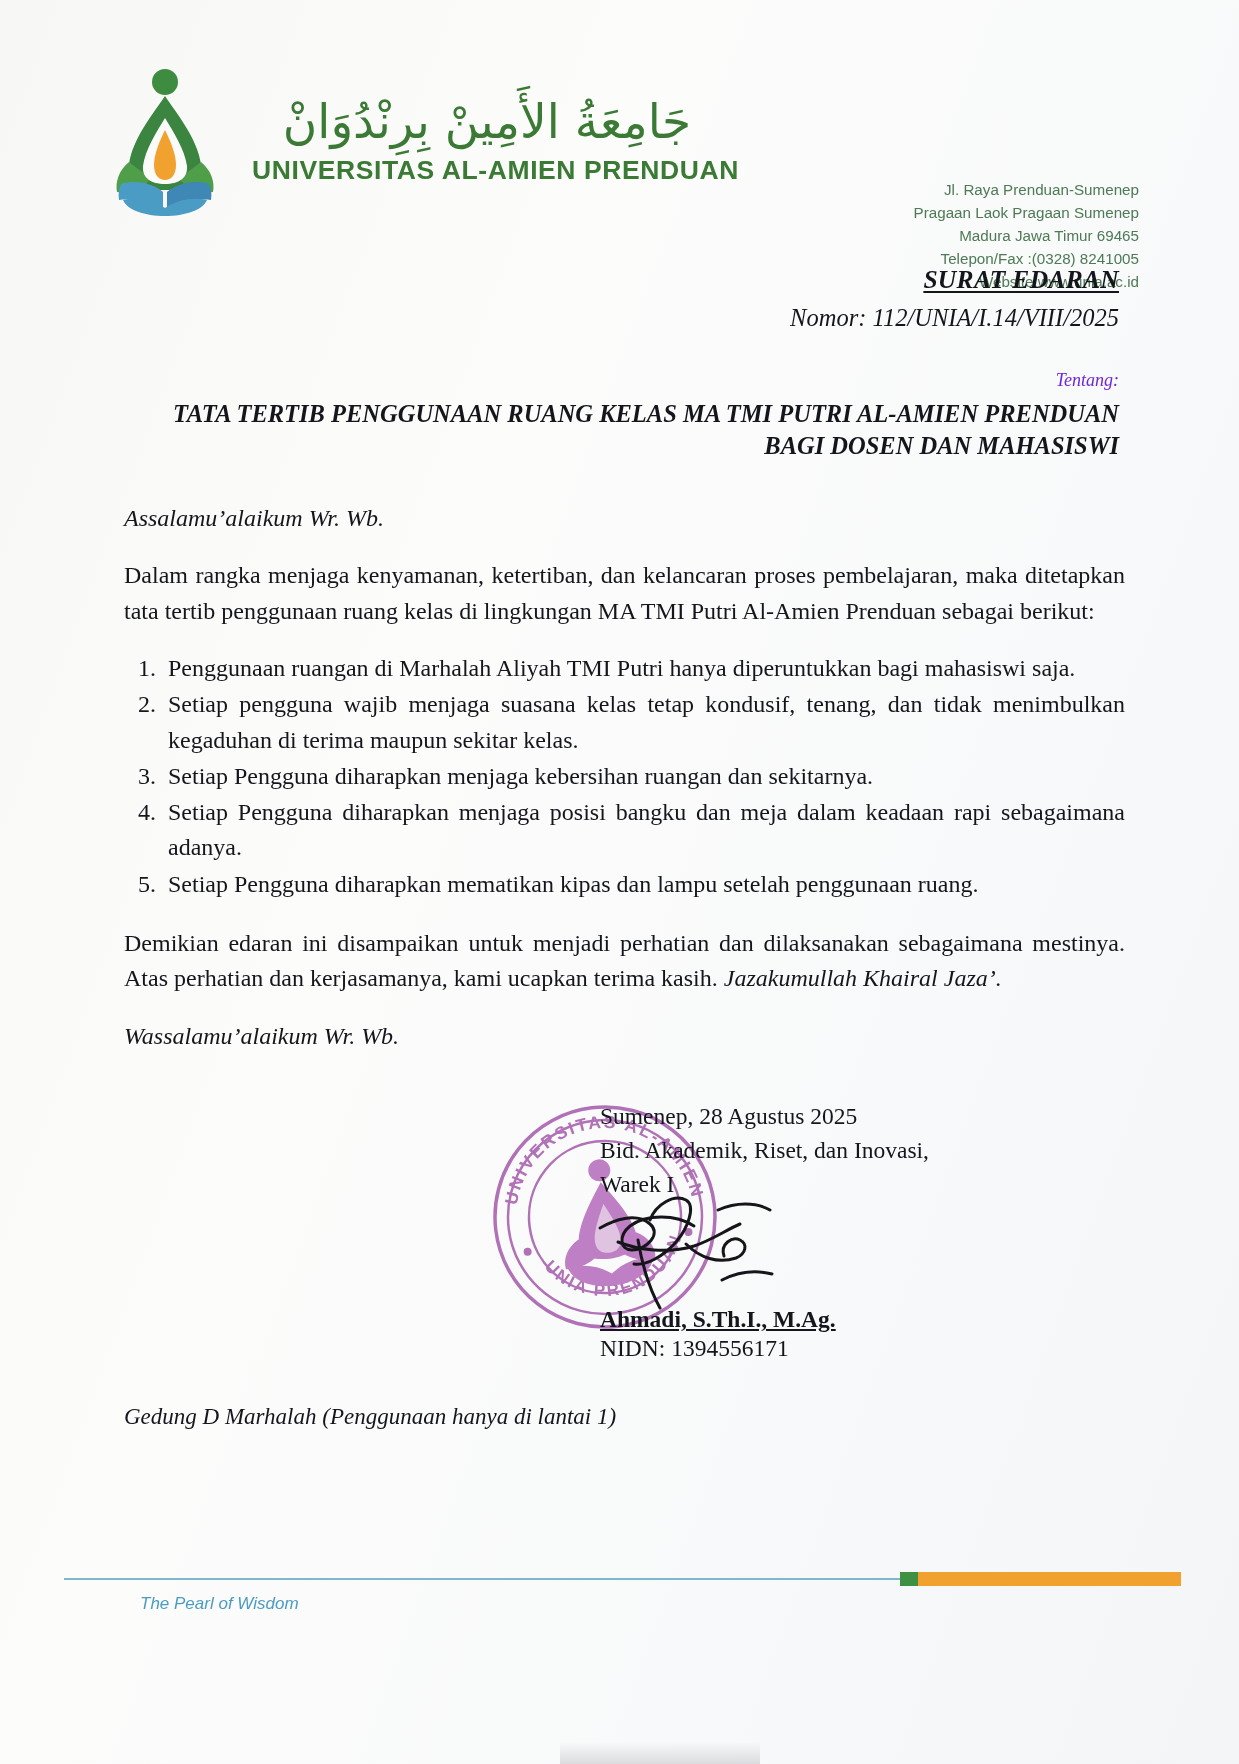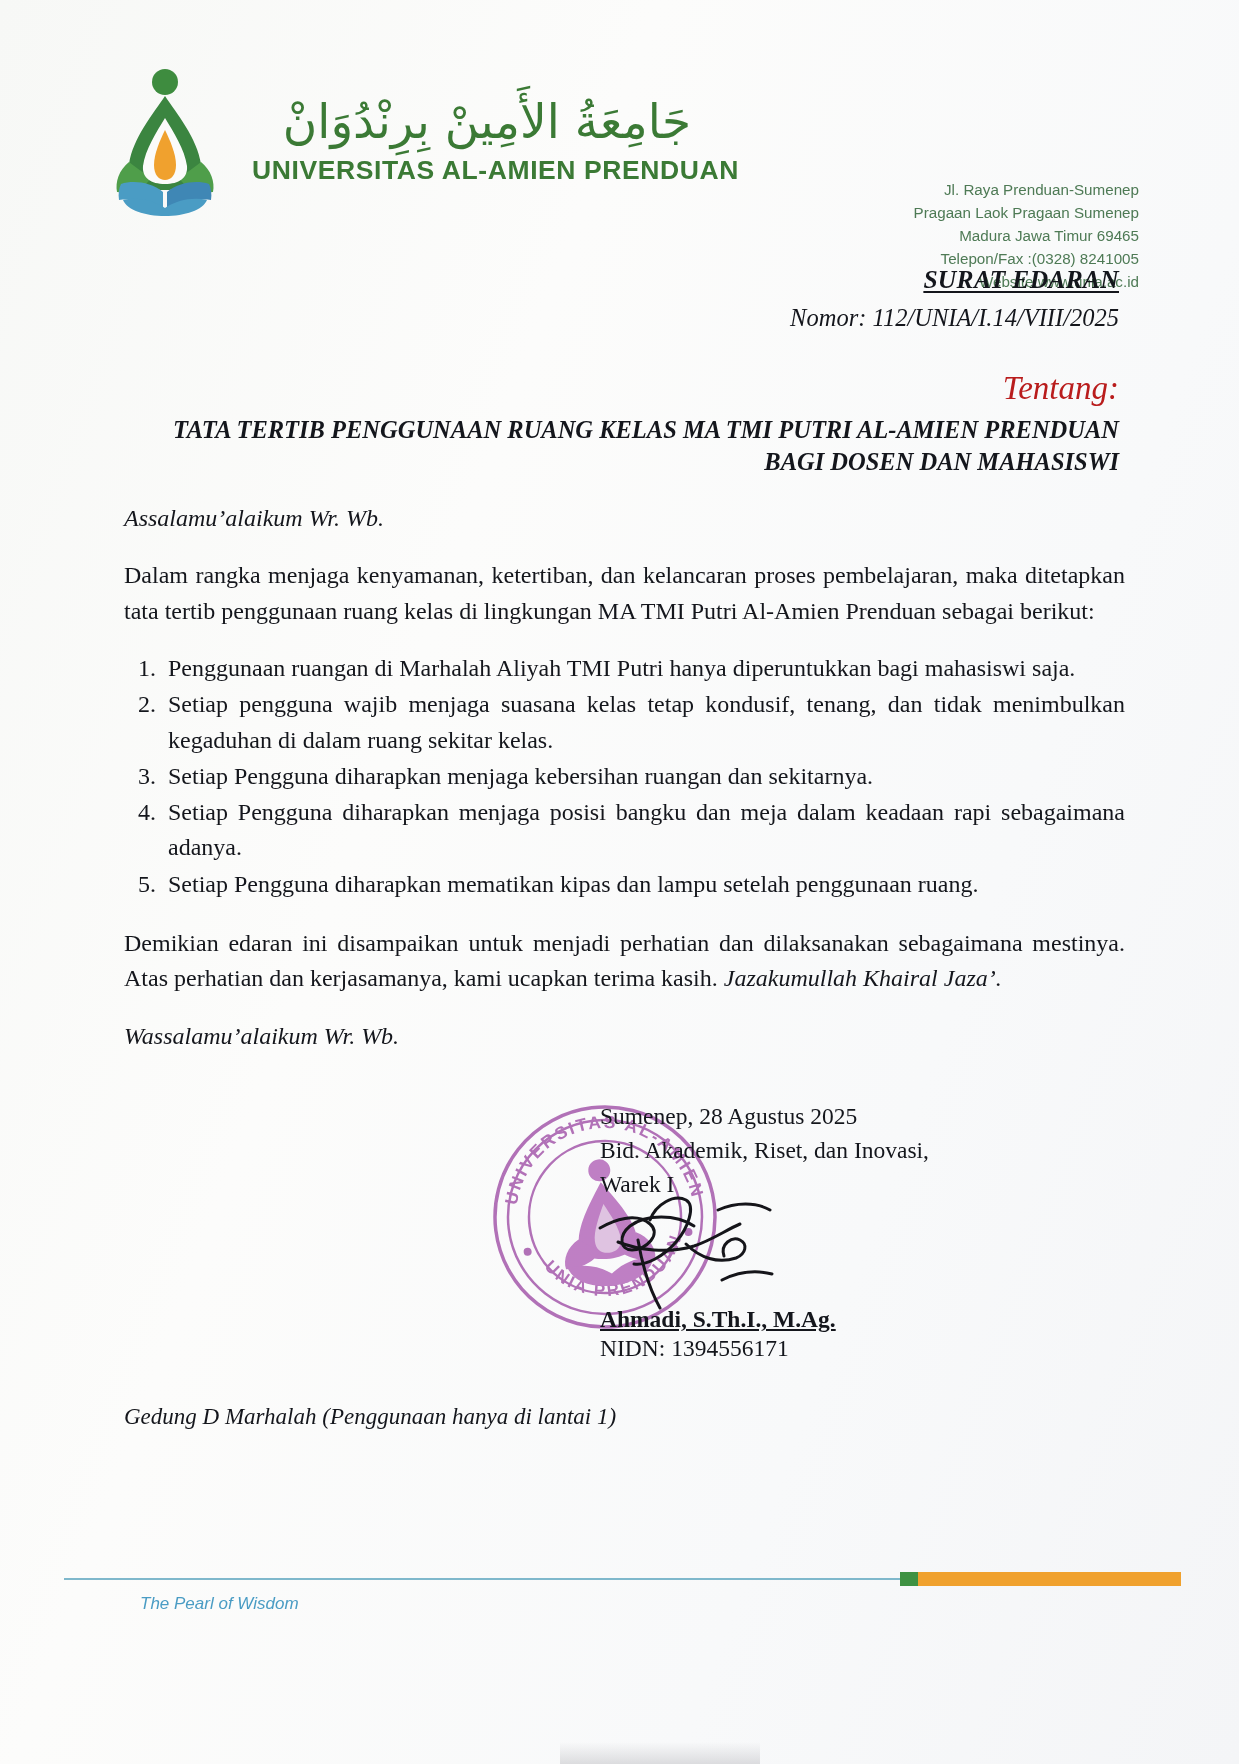--- a/index.html
+++ b/index.html
@@ -96,22 +96,22 @@
     text-underline-offset: 3px;
     color: #14161c;
   }
   .doc-number {
     margin-top: 9px;
     font-size: 24.5px;
     color: #14161c;
   }
   .about-label {
     margin-top: 38px;
-    font-size: 33px;
-    color: #b91c1c;
+    font-size: 18px;
+    color: #6d28d9;
   }
   .subject-line {
     margin-top: 7px;
     font-size: 24.5px;
     font-weight: bold;
     line-height: 1.32;
     color: #14161c;
   }
 
   
@@ -310,21 +310,21 @@
     <div class="subject-line">TATA TERTIB PENGGUNAAN RUANG KELAS MA TMI PUTRI AL-AMIEN PRENDUAN</div>
     <div class="subject-line" style="margin-top:0">BAGI DOSEN DAN MAHASISWI</div>
   </div>
 
   <div class="body-area">
     <div class="salutation">Assalamu’alaikum Wr. Wb.</div>
     <div class="para">Dalam rangka menjaga kenyamanan, ketertiban, dan kelancaran proses pembelajaran, maka ditetapkan tata tertib penggunaan ruang kelas di lingkungan MA TMI Putri Al-Amien Prenduan sebagai berikut:</div>
 
     <ol class="rules">
       <li>Penggunaan ruangan di Marhalah Aliyah TMI Putri hanya diperuntukkan bagi mahasiswi saja.</li>
-      <li>Setiap pengguna wajib menjaga suasana kelas tetap kondusif, tenang, dan tidak menimbulkan kegaduhan di dalam ruang sekitar kelas.</li>
+      <li>Setiap pengguna wajib menjaga suasana kelas tetap kondusif, tenang, dan tidak menimbulkan kegaduhan di terima maupun sekitar kelas.</li>
       <li>Setiap Pengguna diharapkan menjaga kebersihan ruangan dan sekitarnya.</li>
       <li>Setiap Pengguna diharapkan menjaga posisi bangku dan meja dalam keadaan rapi sebagaimana adanya.</li>
       <li>Setiap Pengguna diharapkan mematikan kipas dan lampu setelah penggunaan ruang.</li>
     </ol>
 
     <div class="para"><span>Demikian edaran ini disampaikan untuk menjadi perhatian dan dilaksanakan sebagaimana mestinya. Atas perhatian dan kerjasamanya, kami ucapkan terima kasih. </span><span class="em-italic">Jazakumullah Khairal Jaza’.</span></div>
 
     <div class="closing-salam">Wassalamu’alaikum Wr. Wb.</div>
   </div>
 

